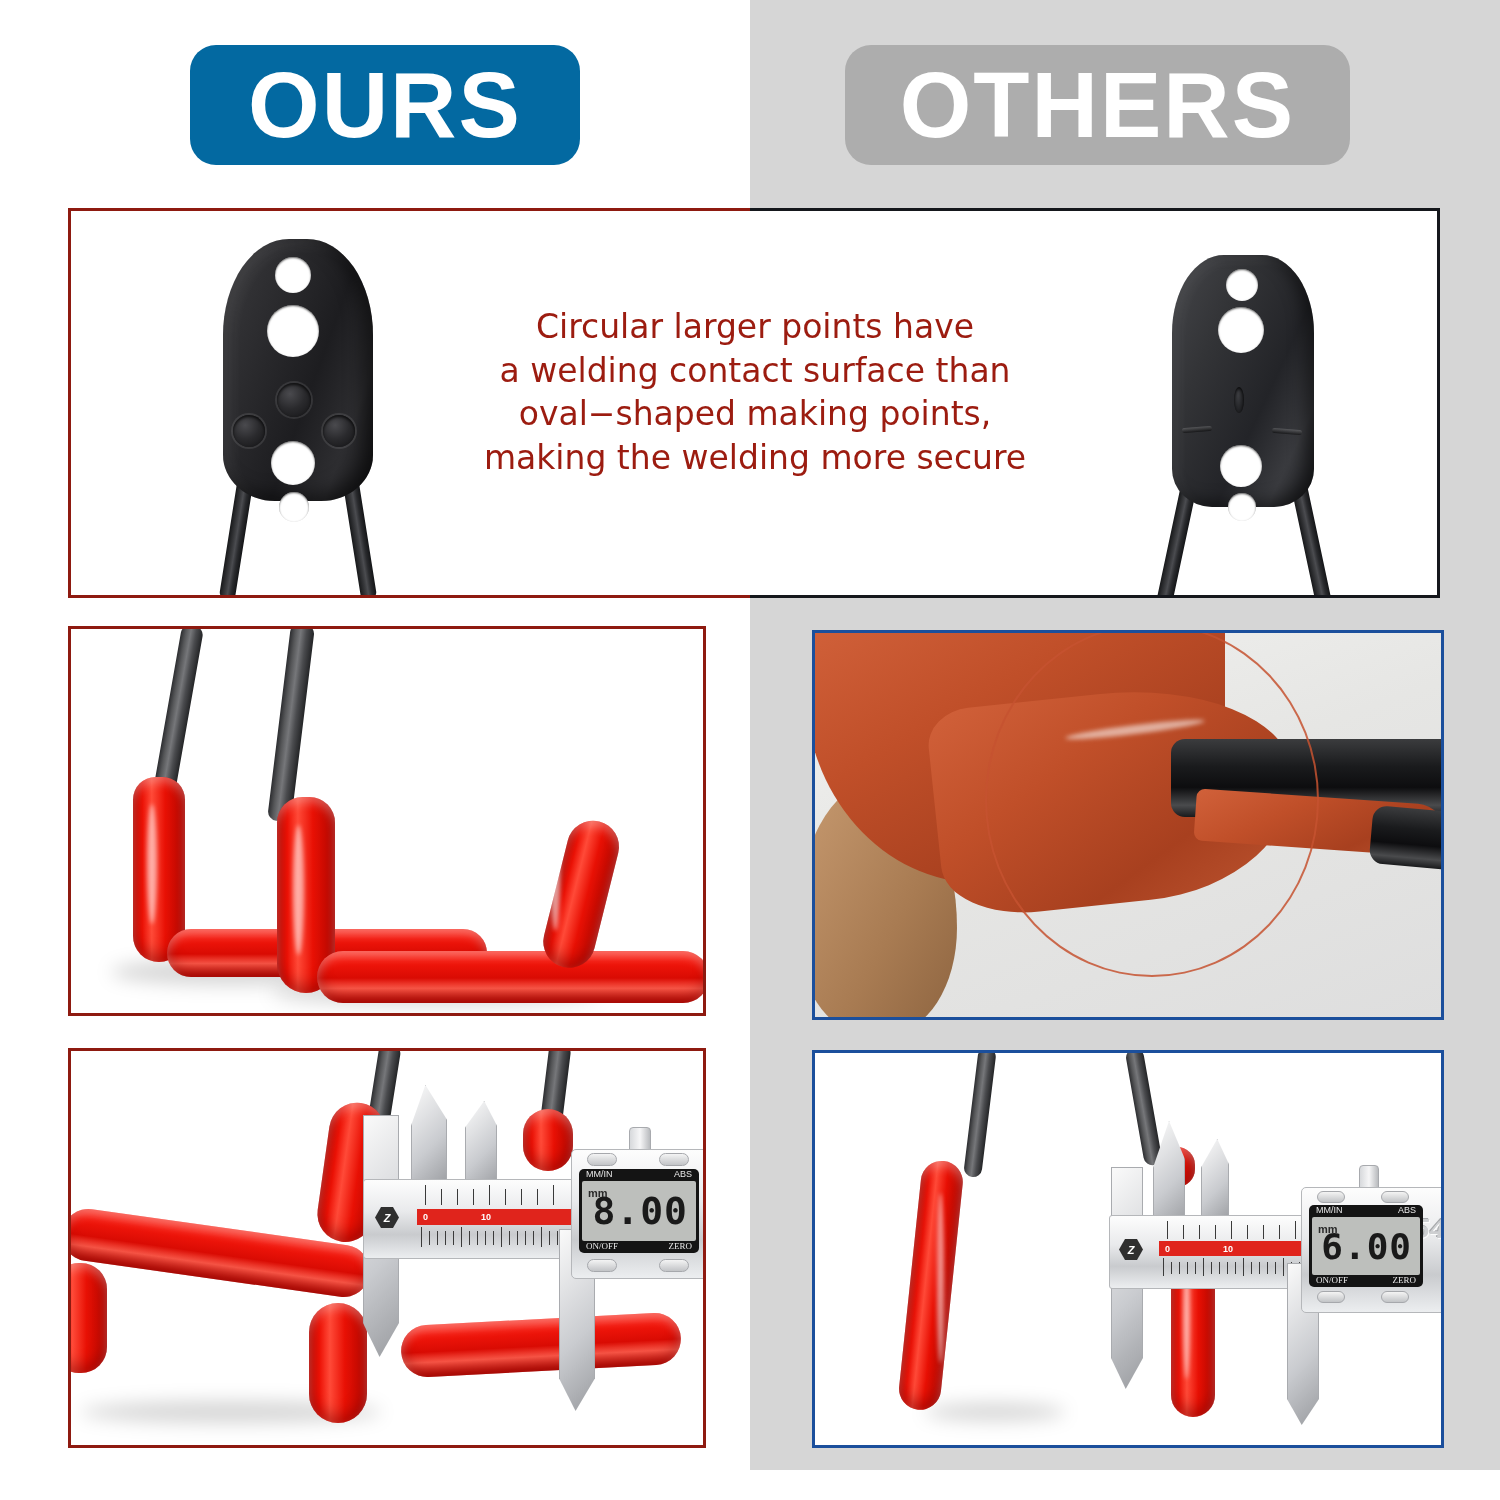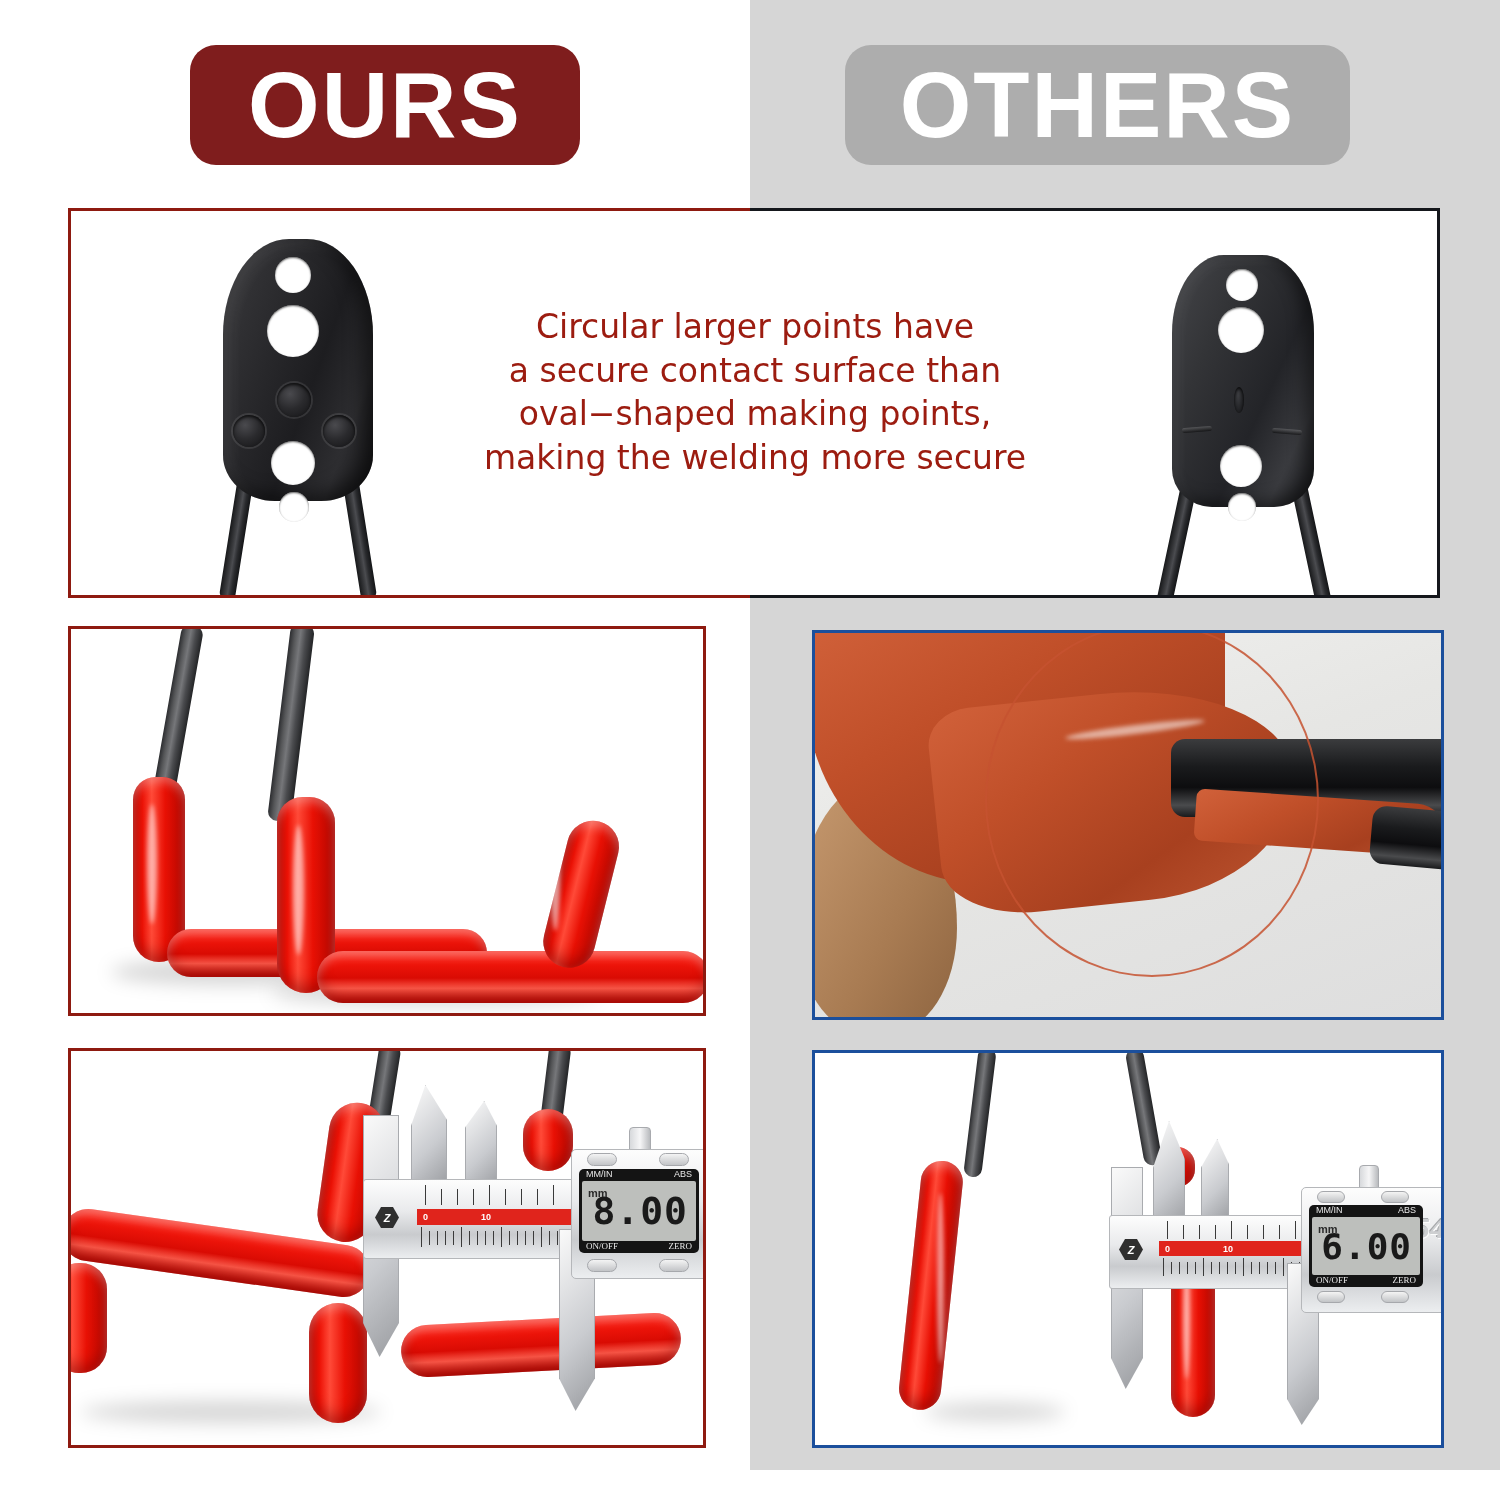--- a/index.html
+++ b/index.html
@@ -21,21 +21,21 @@
   .badge{
     position:absolute;
     display:flex;align-items:center;justify-content:center;
     color:#ffffff;
     font-weight:bold;
     letter-spacing:2px;
     line-height:1;
   }
   .badge-ours{
     left:190px;top:45px;width:390px;height:120px;
-    background:#7f1d1d;
+    background:#0369a1;
     border-radius:26px;
     font-size:92px;
   }
   .badge-others{
     left:845px;top:45px;width:505px;height:120px;
     background:#adadad;
     border-radius:26px;
     font-size:92px;
   }
 
@@ -267,21 +267,21 @@
         <div class="weld-slot" style="left:10px;top:172px;width:30px;height:5px;transform:rotate(-5deg);"></div>
         <div class="weld-slot" style="left:100px;top:174px;width:30px;height:5px;transform:rotate(5deg);"></div>
         <div class="hole" style="left:48px;top:190px;width:42px;height:42px;"></div>
         <div class="hole" style="left:56px;top:238px;width:28px;height:28px;"></div>
       </div>
     </div>
   </div>
 
   <div class="copy">
     <div>Circular larger points have</div>
-    <div>a secure contact surface than</div>
+    <div>a welding contact surface than</div>
     <div>oval−shaped making points,</div>
     <div>making the welding more secure</div>
   </div>
 
   <div class="panel panel-mid-left red">
     <div class="shadow-blob" style="left:40px;top:330px;width:240px;height:26px;"></div>
     <div class="shadow-blob" style="left:200px;top:352px;width:330px;height:24px;"></div>
 
     <div class="tube-grey" style="left:80px;top:-6px;width:22px;height:180px;transform:rotate(10deg);transform-origin:bottom center;"></div>
     <div class="tube-red v" style="left:62px;top:148px;width:52px;height:185px;border-radius:26px 26px 30px 30px;"></div>

